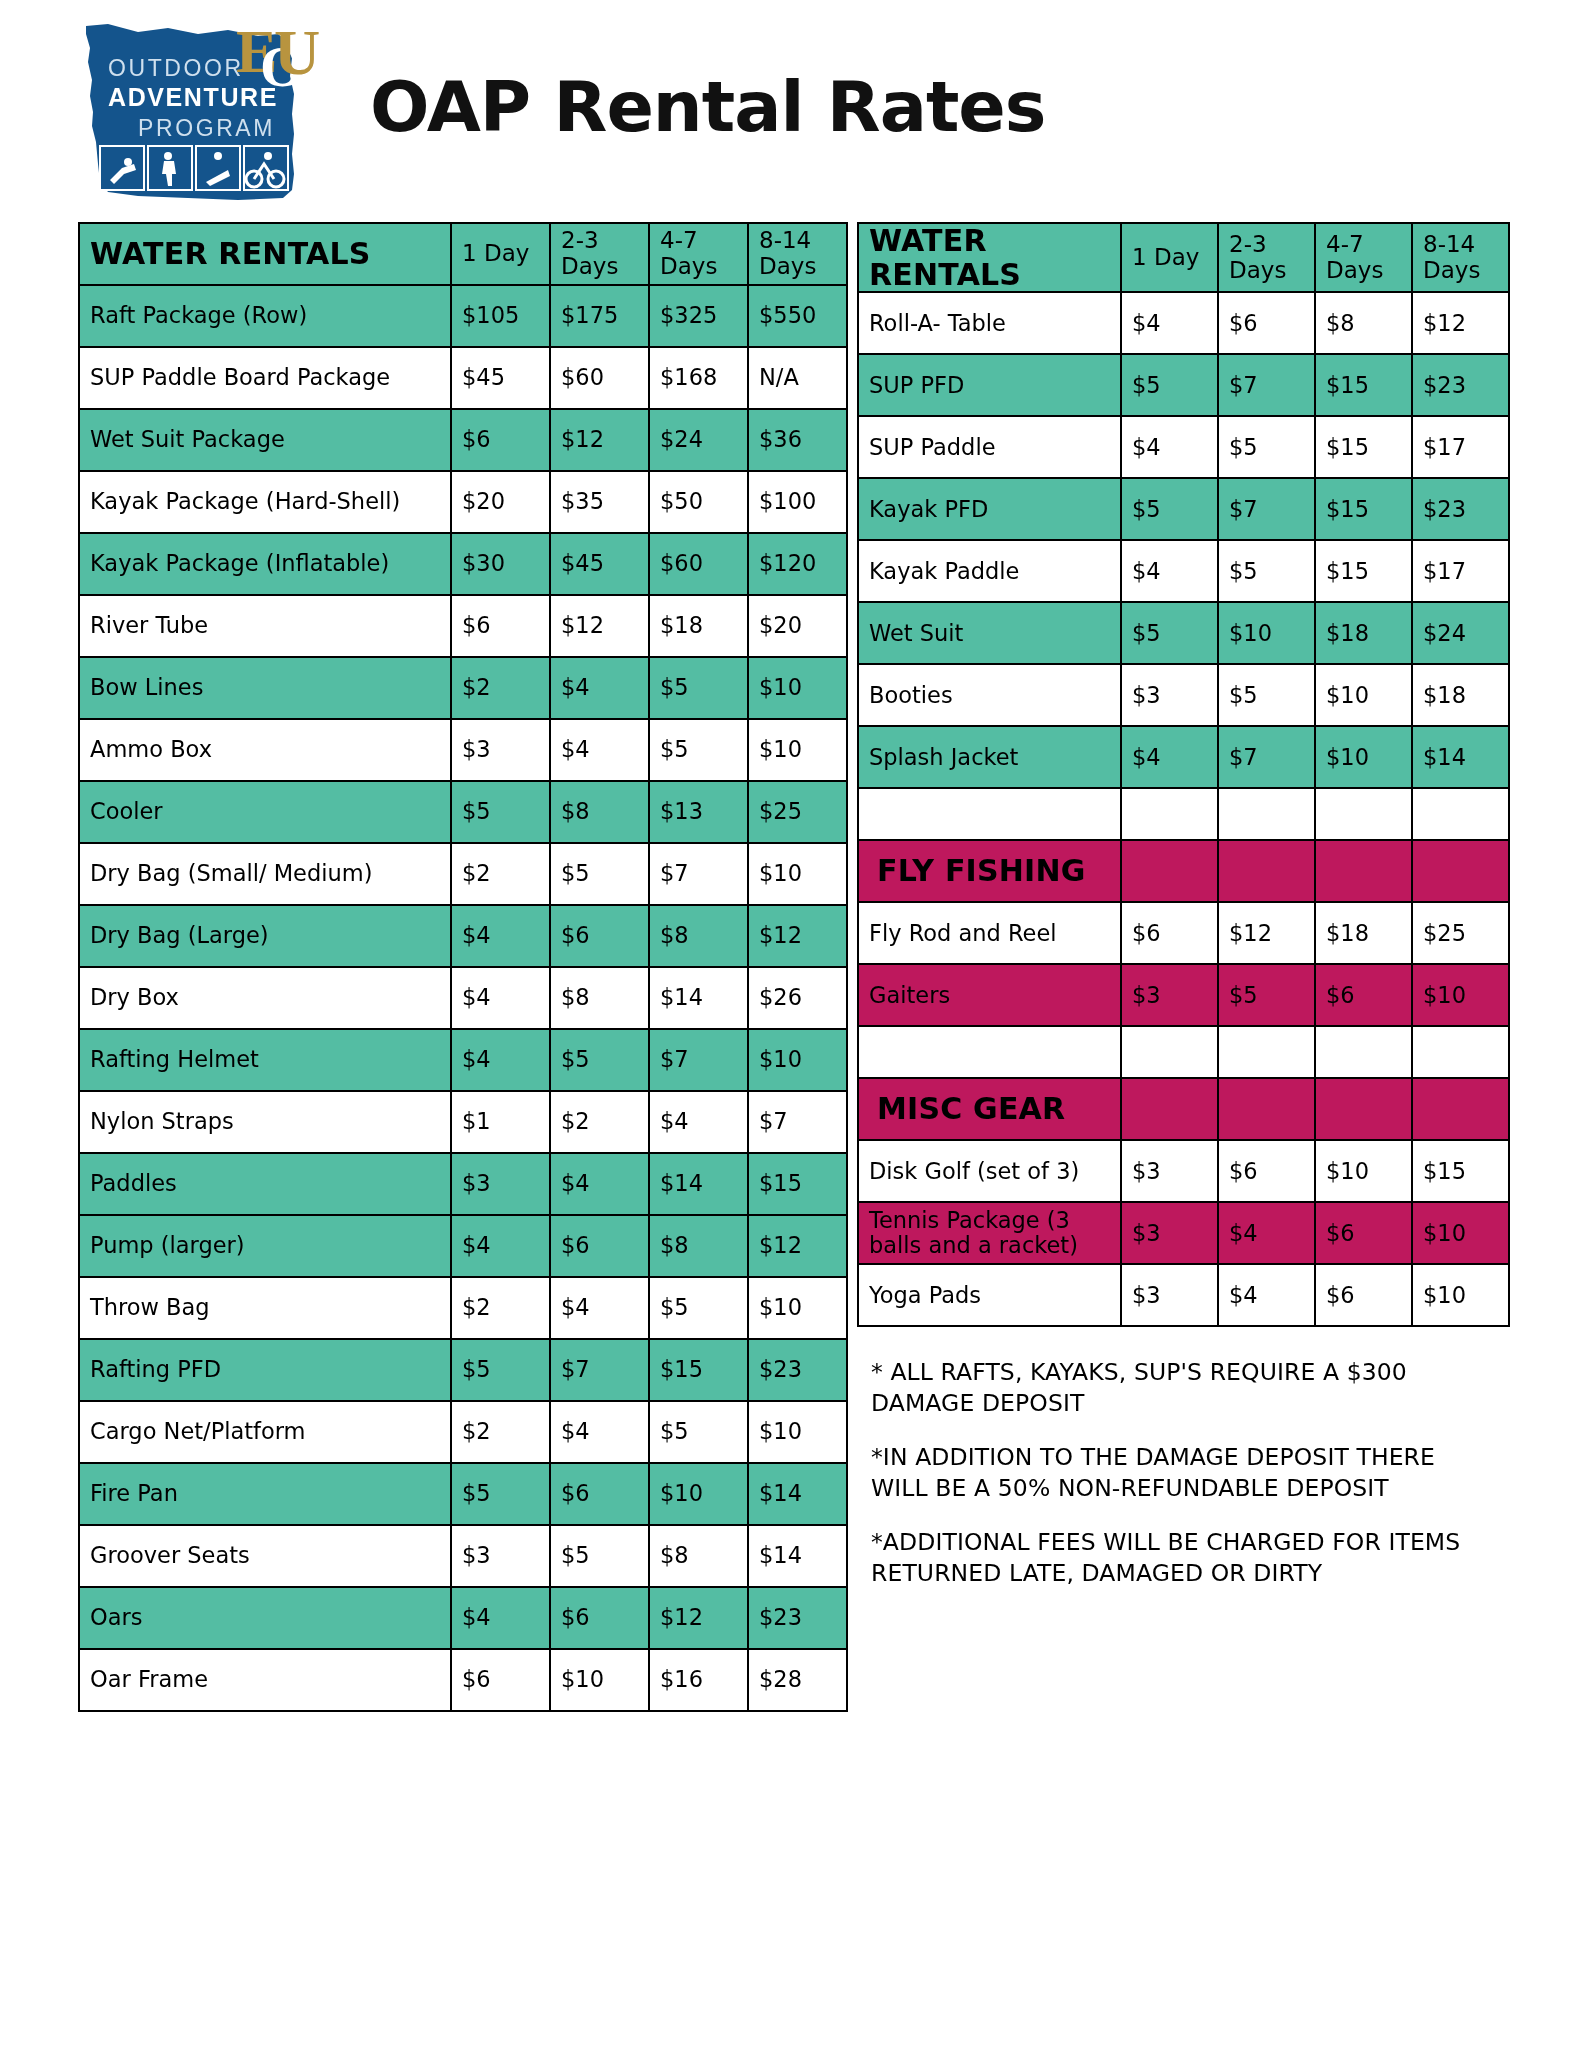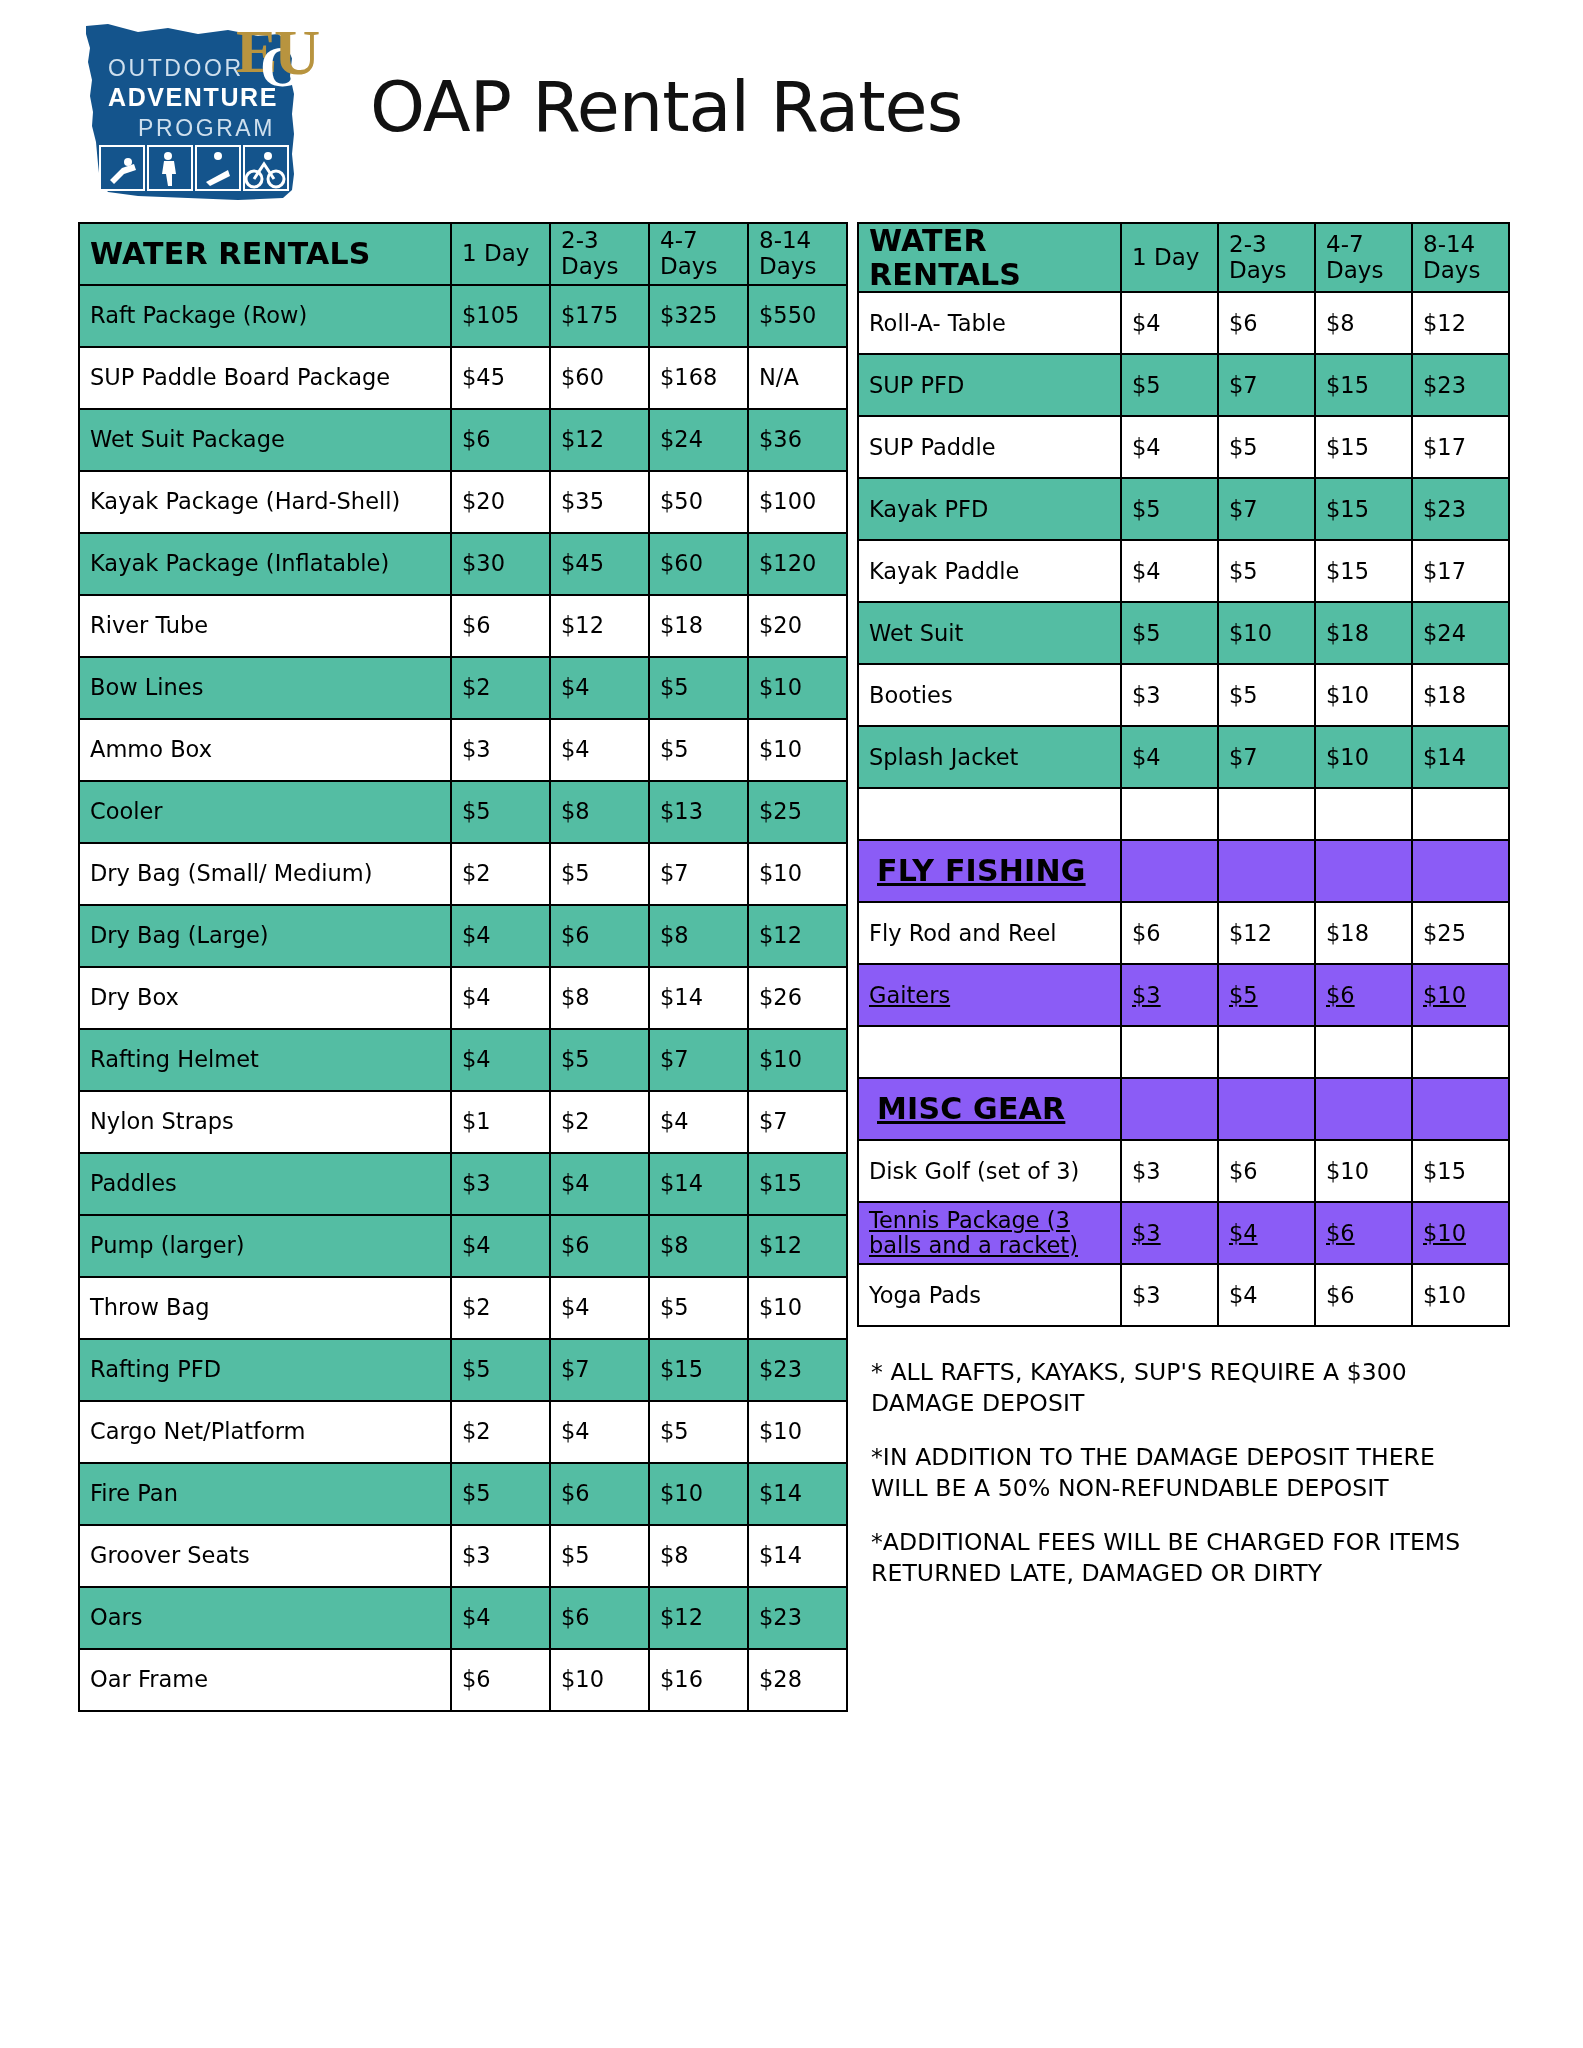--- a/index.html
+++ b/index.html
@@ -27,21 +27,21 @@
   .logo-wrap {
     position: relative;
     width: 270px;
     height: 200px;
     flex: 0 0 270px;
   }
   .logo-svg { display:block; }
 
   .page-title {
     font-size: 70px;
-    font-weight: normal;
+    font-weight: bold;
     letter-spacing: -1px;
     color: #111111;
     margin: 0;
     padding-left: 22px;
     padding-top: 52px;
     font-family: "DejaVu Sans", sans-serif;
     white-space: nowrap;
   }
 
   
@@ -69,21 +69,21 @@
     font-weight: normal;
     text-align: left;
     vertical-align: middle;
     background: #ffffff;
     height: 62px;
     box-sizing: border-box;
     font-family: "DejaVu Sans", sans-serif;
     line-height: 1.12;
   }
   table.rates td.green, table.rates th.green { background: #54bda3; }
-  table.rates td.salmon, table.rates th.salmon { background: #8b5cf6; text-decoration: underline; }
+  table.rates td.salmon, table.rates th.salmon { background: #be185d; }
   table.rates td.blank { height: 52px; }
 
   
   .sec-title {
     font-weight: bold !important;
     font-size: 30px !important;
     text-align: center;
     letter-spacing: 0.2px;
   }
   .sec-title.left-al { text-align: left !important; padding-left: 18px !important; }

